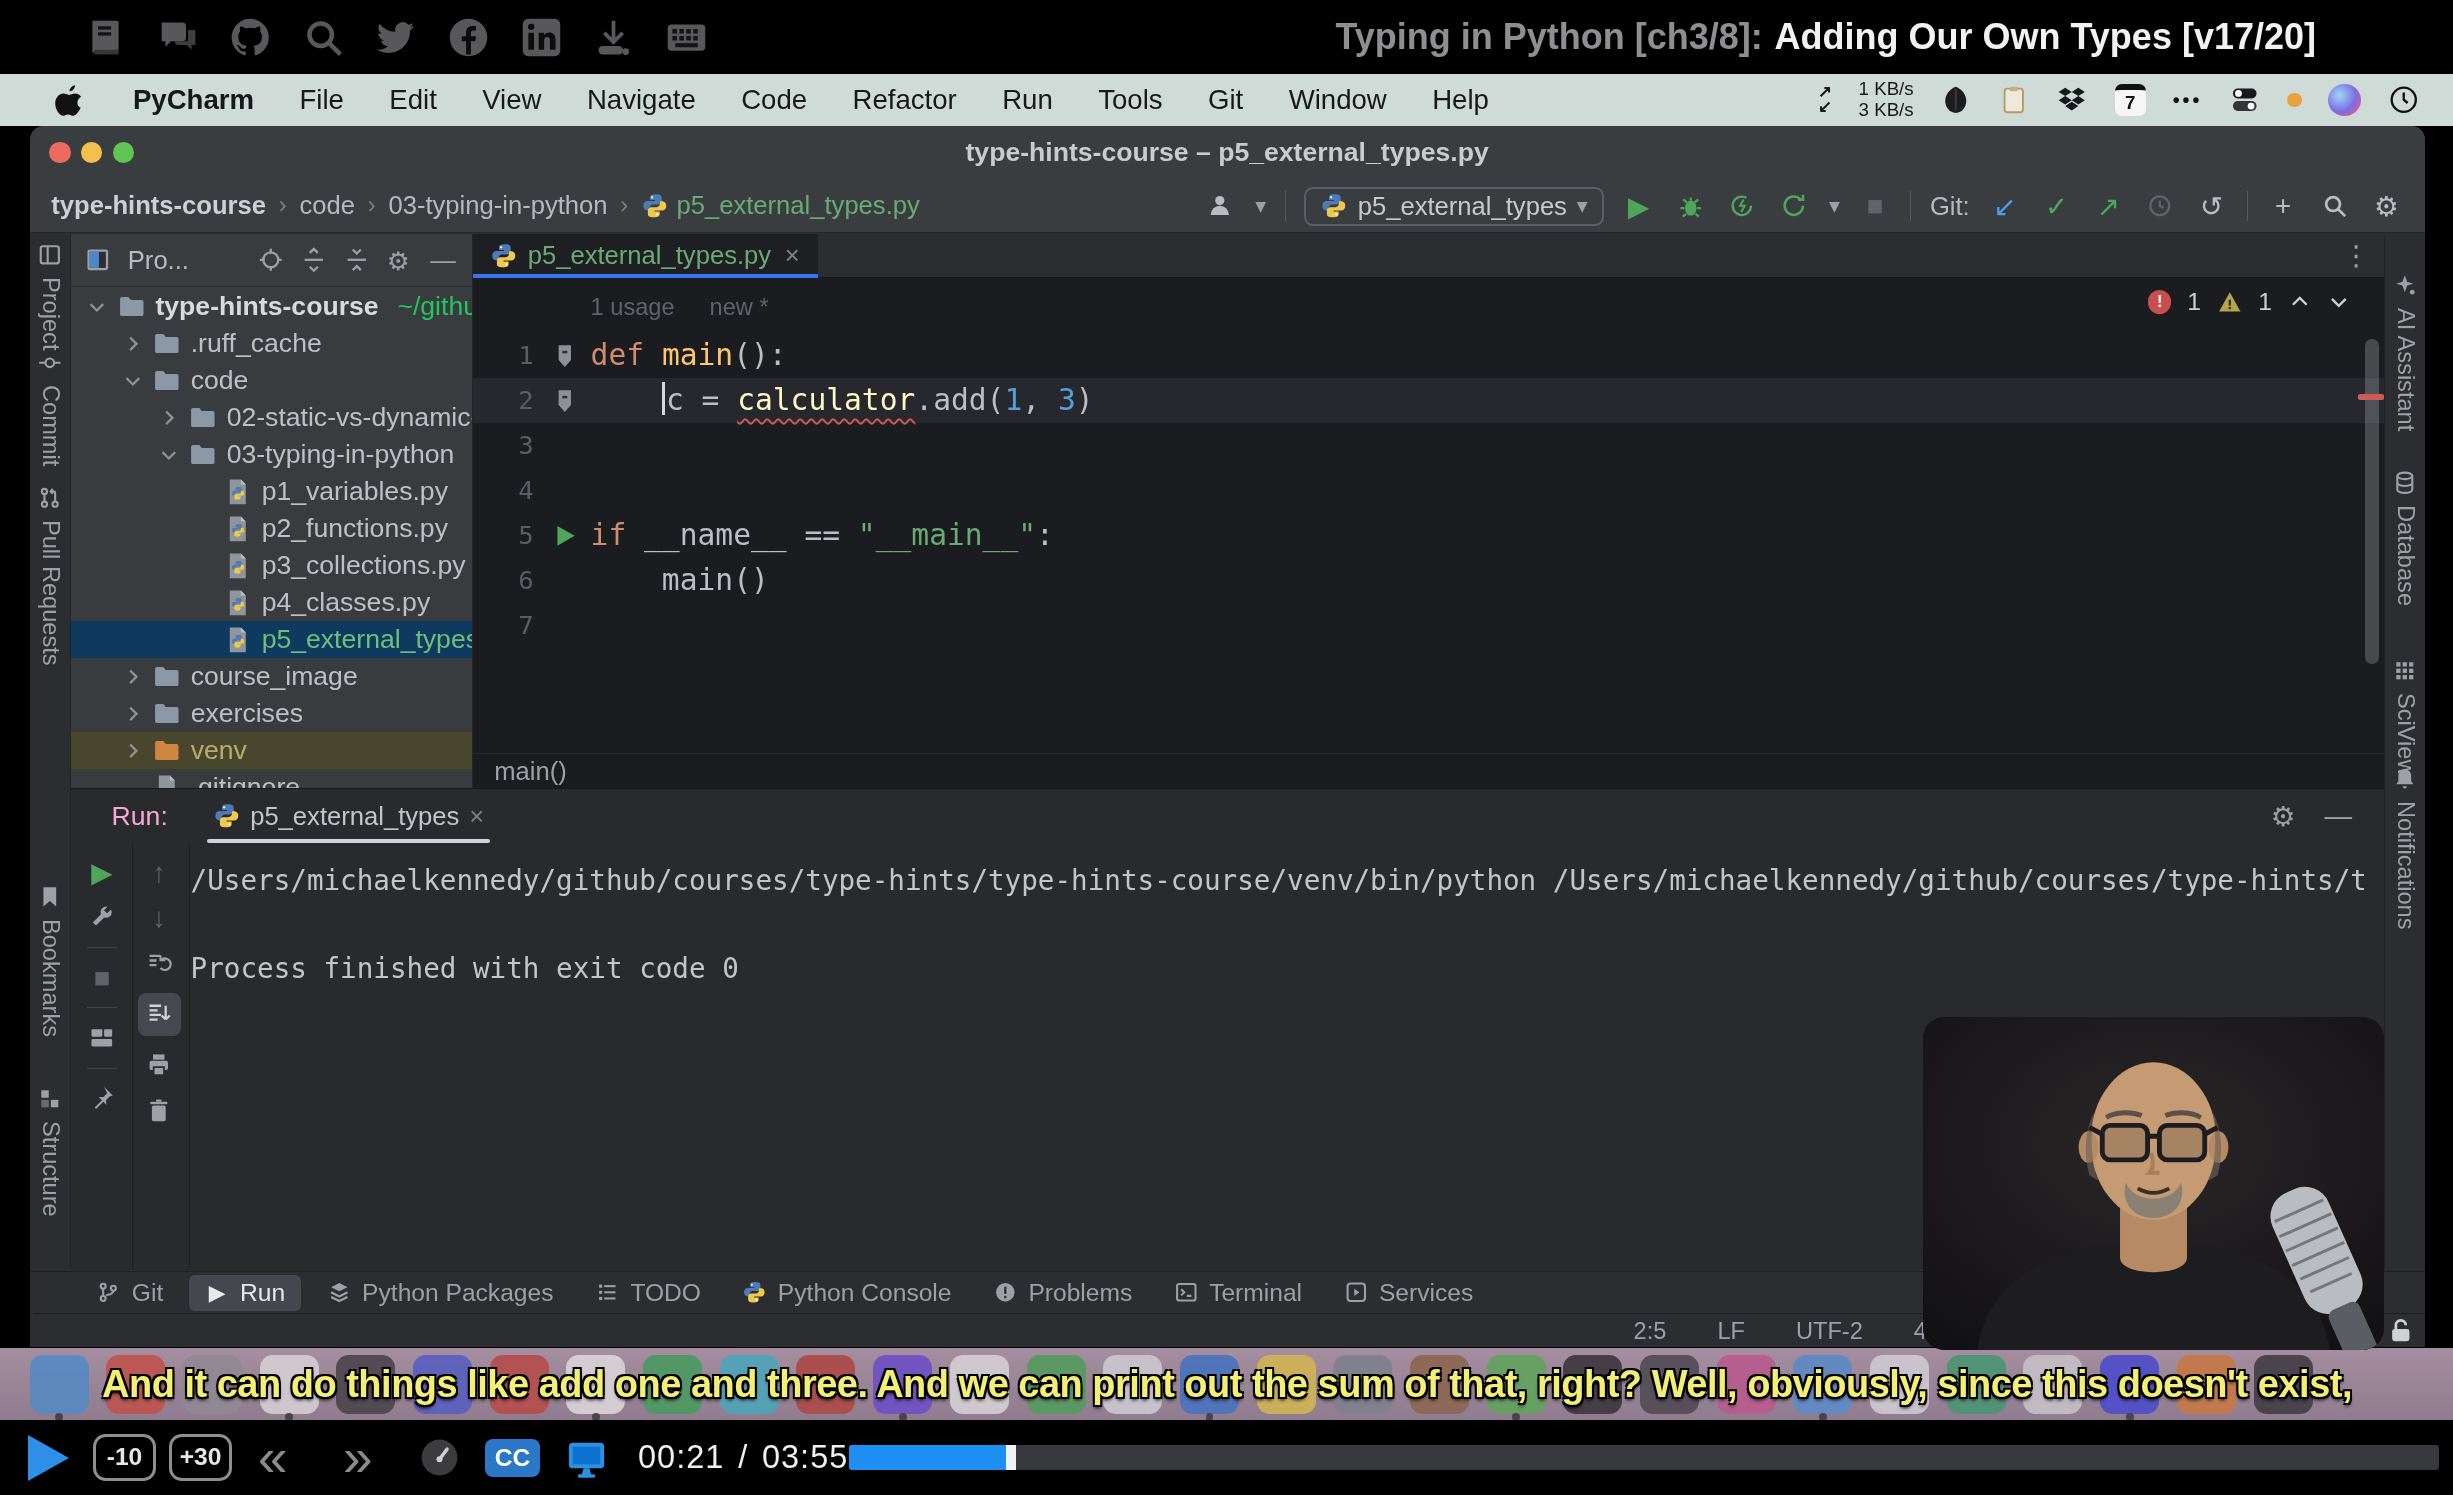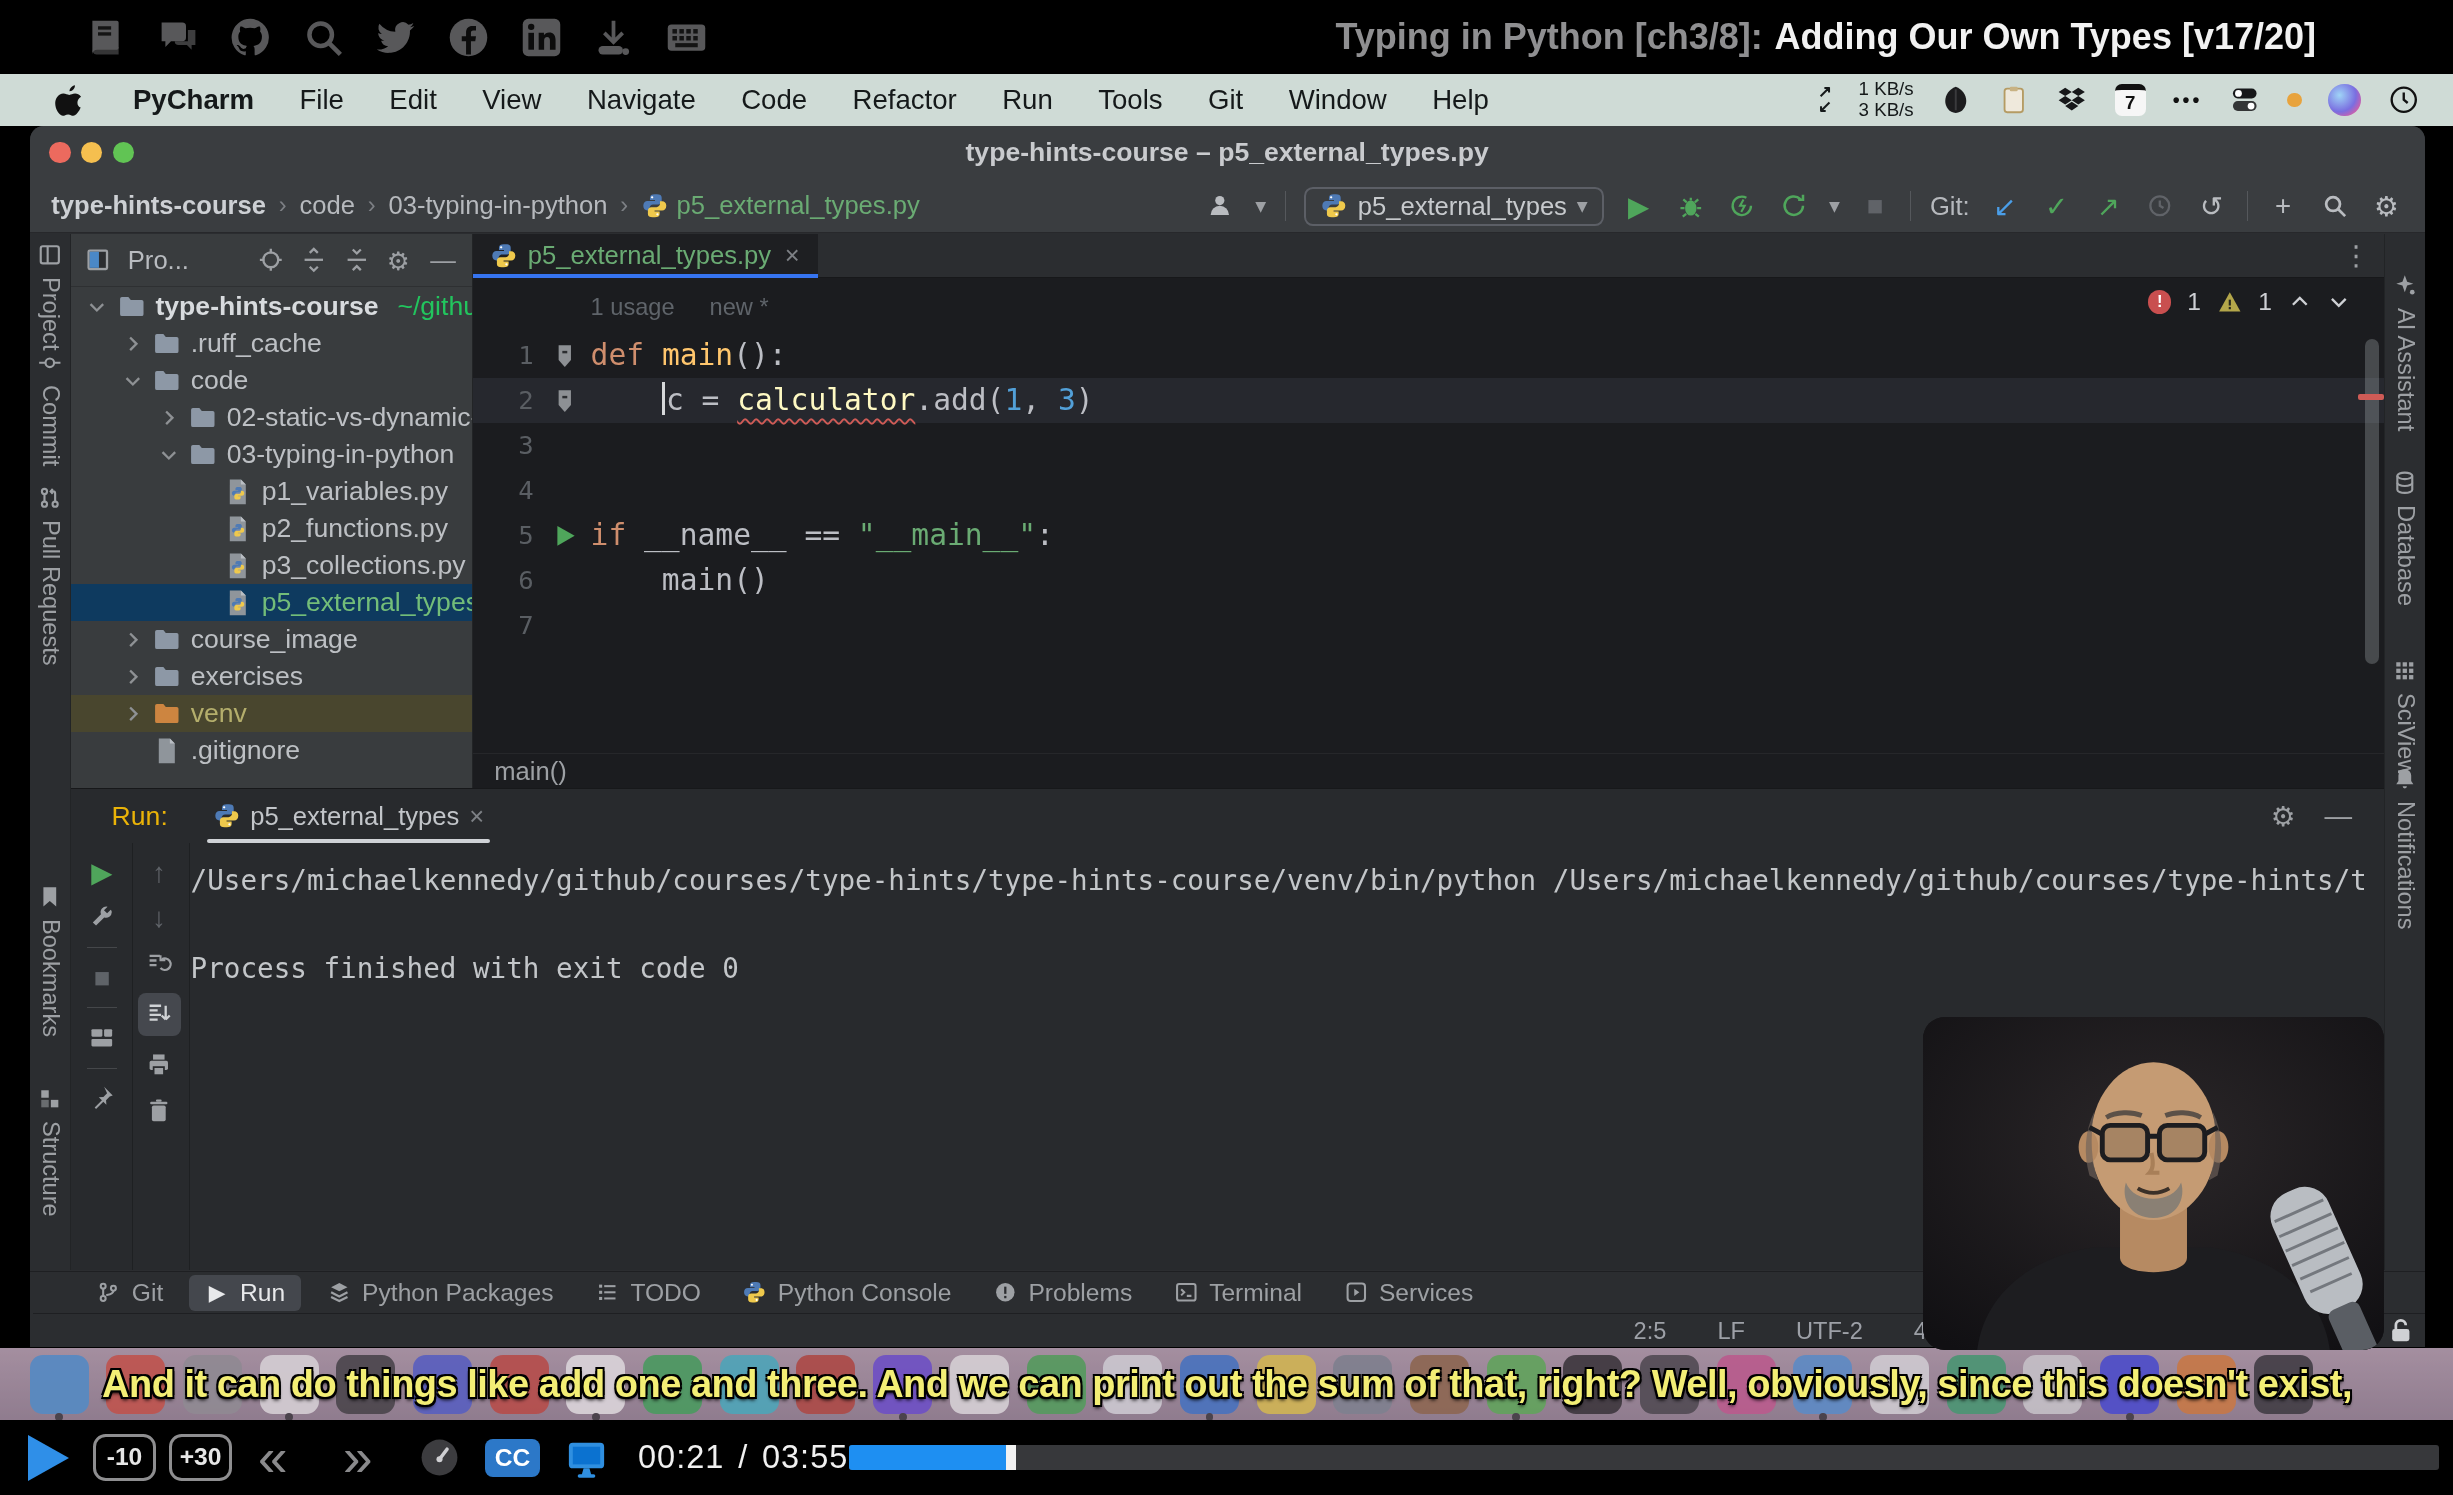--- a/index.html
+++ b/index.html
@@ -112,21 +112,21 @@
   .warntri { width:25.6px; height:25.6px; display:inline-flex; }
   .bchev { width:23.6px; height:23.6px; display:inline-flex; color:#ced0d4; }
   .bchev svg { width:100%; height:100%; }
   .vscroll { position:absolute; right:4.9px; top:61px; width:13.8px; height:325px; background:rgba(205,210,216,.25); border-radius:6.9px; }
   .errstripe { position:absolute; right:0; top:116px; width:25.6px; height:5.9px; background:#cf5b56; border-radius:2px; }
   .ecrumb { height:35px; background:#1b1c1f; border-top:1px solid #26272a; display:flex; align-items:center; padding-left:21.7px; color:#9da0a4; font-size:25.6px; flex:none; }
 
   
   .runpanel { height:482px; background:#282a2d; border-top:1px solid #17181a; position:relative; flex:none; }
   .run-head { height:54px; display:flex; align-items:center; }
-  .run-label { margin-left:41px; color:#eab308; font-size:26.6px; }
+  .run-label { margin-left:41px; color:#f9a8d4; font-size:26.6px; }
   .run-tab { position:relative; margin-left:39px; height:54px; display:flex; align-items:center; gap:9.9px; color:#c2c5c9; font-size:25.6px; padding:0 5.9px; }
   .run-tab::after { content:""; position:absolute; left:0; bottom:0; width:100%; height:3.9px; background:#cfd2d6; border-radius:2px; }
   .run-tab .close { color:#7d8085; }
   .run-head-right { position:absolute; right:29.6px; top:0; height:54px; display:flex; align-items:center; gap:23.6px; color:#9da0a4; font-size:27.6px; }
   .run-cols { position:absolute; left:0; top:54px; bottom:0; width:172px; }
   .rc-div { position:absolute; top:0; bottom:0; width:1px; background:#1e2022; }
   .rcol { position:absolute; top:13.8px; display:flex; flex-direction:column; align-items:center; gap:13.8px; width:55px; }
   .rico { width:31.5px; height:31.5px; display:inline-flex; align-items:center; justify-content:center; color:#9da0a4; font-size:27.6px; }
   .rico svg { width:27.6px; height:27.6px; }
   .rico.green { color:#4fa65b; } .rico.dim { color:#5f6368; }
@@ -624,20 +624,38 @@
                     <svg viewBox="0 0 24 24">
                       <path d="M5.5 2h9l4 4v16h-13z" fill="#8f959b"></path>
                       <path d="M14.5 2l4 4h-4z" fill="#b9bec3"></path>
                       <g transform="translate(6.2,7.2) scale(0.5)">
                         <path d="M12 2C9.2 2 7.8 3 7.8 4.9V7h4.4v.9H5.6C3.6 7.9 2 9.3 2 12s1.6 4 3.6 4h1.9v-2.3c0-1.6 1.4-2.9 3-2.9h4.6c1.6 0 2.9-1.3 2.9-2.9V4.9C18 3 16.6 2 13.8 2z" fill="#4e7ab5"></path>
                         <path d="M12 22c2.8 0 4.2-1 4.2-2.9V17h-4.4v-.9h6.6c2 0 3.6-1.4 3.6-4.1s-1.6-4-3.6-4h-1.9v2.3c0 1.6-1.4 2.9-3 2.9H8.9C7.3 13.2 6 14.5 6 16.1v3C6 21 7.4 22 10.2 22z" fill="#efc94c"></path>
                       </g>
                     </svg>
                   </span>
                   <span class="tlabel">p3_collections.py</span>
+                </div>
+                <div class="tree-row" style="padding-left: 122px;">
+                  <span class="chev" style="visibility: hidden;">
+                    <svg viewBox="0 0 24 24" fill="none" stroke="currentColor" stroke-width="2.6">
+                      <path d="M9 5l7 7-7 7"></path>
+                    </svg>
+                  </span>
+                  <span class="ticon">
+                    <svg viewBox="0 0 24 24">
+                      <path d="M5.5 2h9l4 4v16h-13z" fill="#8f959b"></path>
+                      <path d="M14.5 2l4 4h-4z" fill="#b9bec3"></path>
+                      <g transform="translate(6.2,7.2) scale(0.5)">
+                        <path d="M12 2C9.2 2 7.8 3 7.8 4.9V7h4.4v.9H5.6C3.6 7.9 2 9.3 2 12s1.6 4 3.6 4h1.9v-2.3c0-1.6 1.4-2.9 3-2.9h4.6c1.6 0 2.9-1.3 2.9-2.9V4.9C18 3 16.6 2 13.8 2z" fill="#4e7ab5"></path>
+                        <path d="M12 22c2.8 0 4.2-1 4.2-2.9V17h-4.4v-.9h6.6c2 0 3.6-1.4 3.6-4.1s-1.6-4-3.6-4h-1.9v2.3c0 1.6-1.4 2.9-3 2.9H8.9C7.3 13.2 6 14.5 6 16.1v3C6 21 7.4 22 10.2 22z" fill="#efc94c"></path>
+                      </g>
+                    </svg>
+                  </span>
+                  <span class="tlabel">p4_classes.py</span>
                 </div>
                 <div class="tree-row selected" style="padding-left: 122px;">
                   <span class="chev" style="visibility: hidden;">
                     <svg viewBox="0 0 24 24" fill="none" stroke="currentColor" stroke-width="2.6">
                       <path d="M9 5l7 7-7 7"></path>
                     </svg>
                   </span>
                   <span class="ticon">
                     <svg viewBox="0 0 24 24">
                       <path d="M5.5 2h9l4 4v16h-13z" fill="#8f959b"></path>

